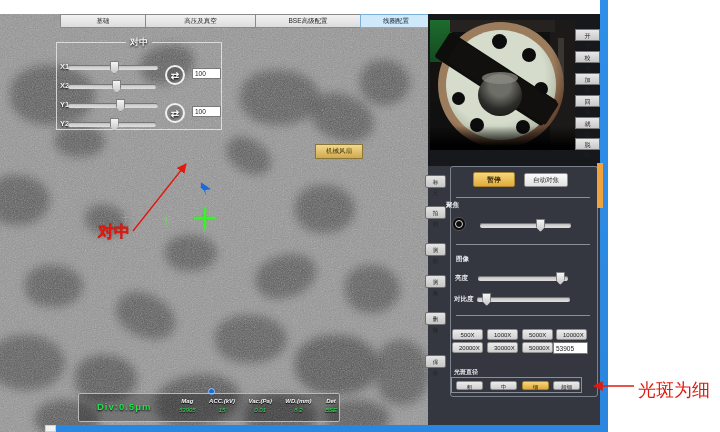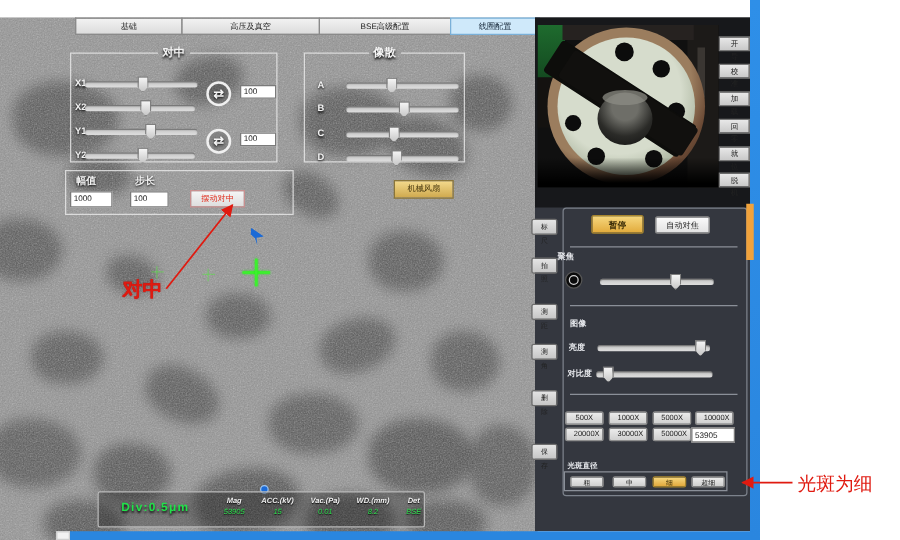--- a/index.html
+++ b/index.html
@@ -173,51 +173,21 @@
     <div class="slider" style="left:11px;top:69px;width:88px;">
       <div class="track"></div>
         <div class="thumb" style="left: calc(53% - 5px);"></div>
       </div>
     <div class="swapbtn" style="left:108px;top:16px;">⇄</div>
     <div class="swapbtn" style="left:108px;top:54px;">⇄</div>
     <input class="smallinput" style="left: 135px; top: 19px; width: 29px; height: 11px;" readonly="" value="100">
     <input class="smallinput" style="left: 135px; top: 57px; width: 29px; height: 11px;" readonly="" value="100">
   </fieldset>
 
-  <div class="bbox" style="left:52px;top:136px;width:183px;height:36px;">
-    <div class="lblw" style="left:8px;top:2px;font-size:8px;">幅值</div>
-    <input class="smallinput" style="left: 3px; top: 16px; width: 34px; height: 13px;" readonly="" value="1000">
-    <div class="lblw" style="left:55px;top:2px;font-size:8px;">步长</div>
-    <input class="smallinput" style="left: 51px; top: 16px; width: 31px; height: 13px;" readonly="" value="100">
-    <button class="btn-red" style="left:99px;top:15px;width:44px;height:14px;">摆动对中</button>
-  </div>
-
-  <fieldset class="fbox" style="left:243px;top:36px;width:129px;height:94px;">
-    <legend>像散</legend>
-    <div class="lblw" style="left:10px;top:14px;">A</div>
-    <div class="slider" style="left:33px;top:13px;width:90px;">
-      <div class="track"></div>
-        <div class="thumb" style="left: calc(41% - 5px);"></div>
-      </div>
-    <div class="lblw" style="left:10px;top:33px;">B</div>
-    <div class="slider" style="left:33px;top:32px;width:90px;">
-      <div class="track"></div>
-        <div class="thumb" style="left: calc(52% - 5px);"></div>
-      </div>
-    <div class="lblw" style="left:10px;top:53px;">C</div>
-    <div class="slider" style="left:33px;top:52px;width:90px;">
-      <div class="track"></div>
-        <div class="thumb" style="left: calc(43% - 5px);"></div>
-      </div>
-    <div class="lblw" style="left:10px;top:72px;">D</div>
-    <div class="slider" style="left:33px;top:71px;width:90px;">
-      <div class="track"></div>
-        <div class="thumb" style="left: calc(45% - 5px);"></div>
-      </div>
-  </fieldset>
+
   <button class="btn-tan" style="left:315px;top:144px;width:48px;height:15px;">机械风扇</button>
 
   <div class="rightcol"></div>
   <div class="cam-backdrop"></div>
 
   <div class="camera">
     <div style="left:0;top:0;width:22px;height:42px;background:linear-gradient(180deg,#1e6b2e,#144a20);"></div>
     <div style="left:0;top:42px;width:14px;height:40px;background:#141210;"></div>
     <div style="left:120px;top:0;width:25px;height:130px;background:#1c1a18;"></div>
     <div style="left:128px;top:18px;width:6px;height:40px;background:#3a3632;"></div>
@@ -334,15 +304,15 @@
   <svg class="overlay" width="720" height="432" xmlns="http://www.w3.org/2000/svg">
     <defs>
       <marker id="arr" viewBox="0 0 10 10" refX="9" refY="5" markerWidth="7" markerHeight="7" orient="auto-start-reverse">
         <path d="M0,0 L10,5 L0,10 z" fill="#e01a10"></path>
       </marker>
     </defs>
     <line x1="133" y1="231" x2="186" y2="164" stroke="#e01a10" stroke-width="1.4" marker-end="url(#arr)"></line>
     <line x1="634" y1="386" x2="594" y2="386" stroke="#e01a10" stroke-width="1.4" marker-end="url(#arr)"></line>
   </svg>
   <div class="annot-red" style="left:98px;top:222px;font-size:16px;font-weight:bold;text-shadow:0 0 1px #a00;">对中</div>
-  <div class="annot-red" style="left:638px;top:378px;font-size:15px;font-family:Liberation Serif, serif;">光斑为细</div>
+  <div class="annot-red" style="left:638px;top:378px;font-size:18px;font-family:Liberation Serif, serif;">光斑为细</div>
 
 </div>
 
 </body></html>

